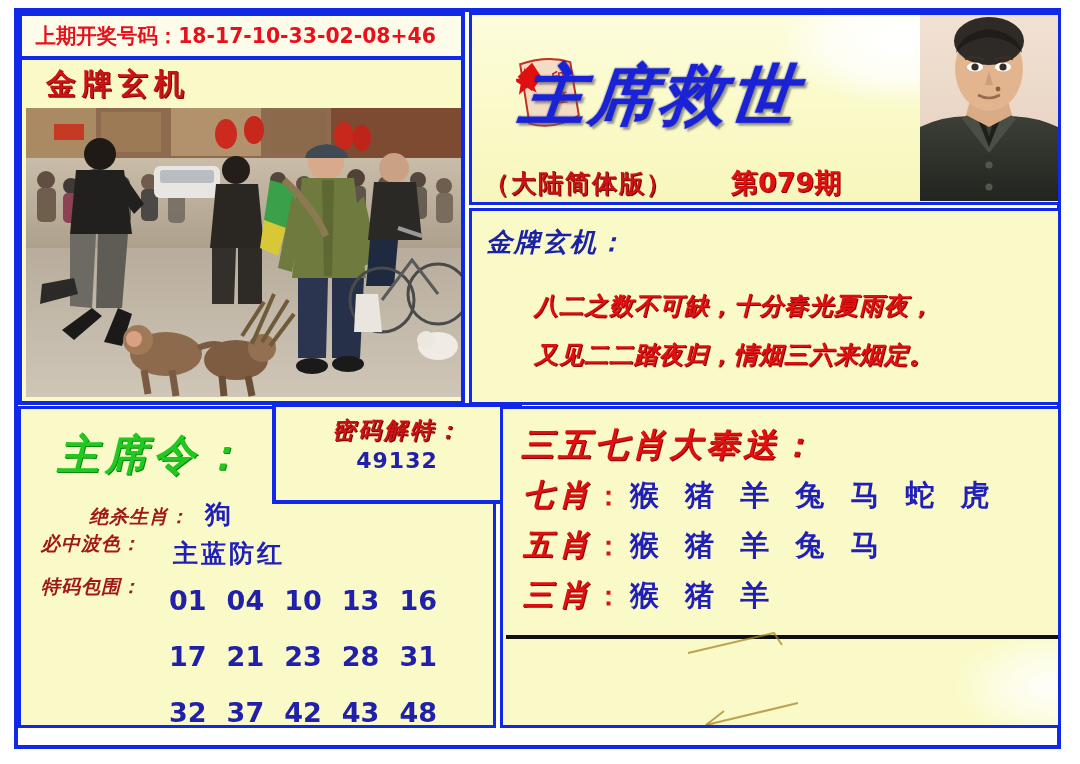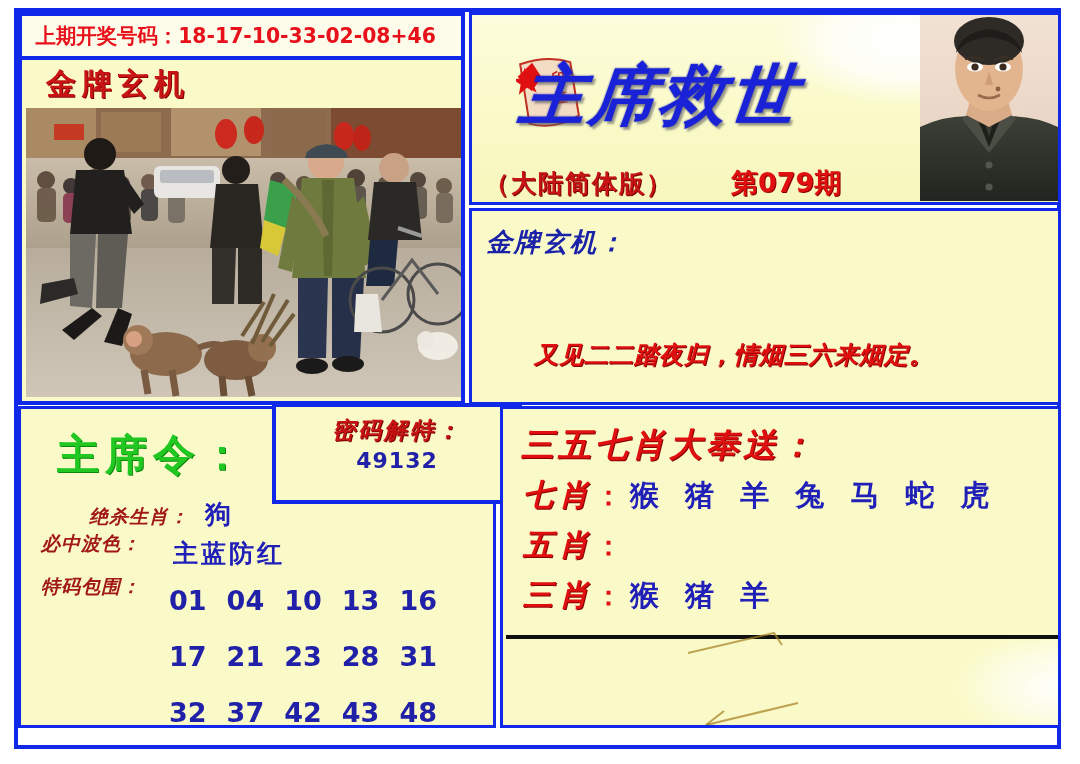--- a/index.html
+++ b/index.html
@@ -185,20 +185,21 @@
     width:478px; height:322px;
     background:#fafac8;
     border:3px solid #1028e8;
     overflow:hidden;
   }
   .order-title {
     position:absolute;
     left:36px; top:18px;
     font-family:"DejaVu Serif", serif;
     font-weight:bold;
+    font-style:italic;
     font-size:42px;
     color:#22c822;
     letter-spacing:6px;
     text-shadow:1px 1px 0 #0a8a0a;
     white-space:nowrap;
   }
   .order-row {
     position:absolute;
     left:20px;
     display:flex;
@@ -561,20 +562,21 @@
     </div>
 
     <div class="subline">
       <span class="edition">（大陆简体版）</span>
       <span class="issue">第079期</span>
     </div>
   </div>
 
   <div class="poem-block">
     <div class="poem-label">金牌玄机：</div>
+    <div class="poem-line l1">八二之数不可缺，十分春光夏雨夜，</div>
     <div class="poem-line l2">又见二二踏夜归，情烟三六来烟定。</div>
   </div>
 
   <div class="order-block">
     <div class="order-title">主席令：</div>
 
     <div class="order-row r1">
       <span class="order-label">绝杀生肖：</span>
       <span class="order-val-zodiac">狗</span>
     </div>
@@ -623,20 +625,21 @@
 
     <div class="zodiac-row z1">
       <span class="z-label">七肖</span>
       <span class="z-colon">：</span>
       <span class="z-animals">猴 猪 羊 兔 马 蛇 虎</span>
     </div>
 
     <div class="zodiac-row z2">
       <span class="z-label">五肖</span>
       <span class="z-colon">：</span>
+      <span class="z-animals">猴 猪 羊 兔 马</span>
     </div>
 
     <div class="zodiac-row z3">
       <span class="z-label">三肖</span>
       <span class="z-colon">：</span>
       <span class="z-animals">猴 猪 羊</span>
     </div>
 
     <div class="zodiac-rule"></div>
     <div class="zodiac-footer">

